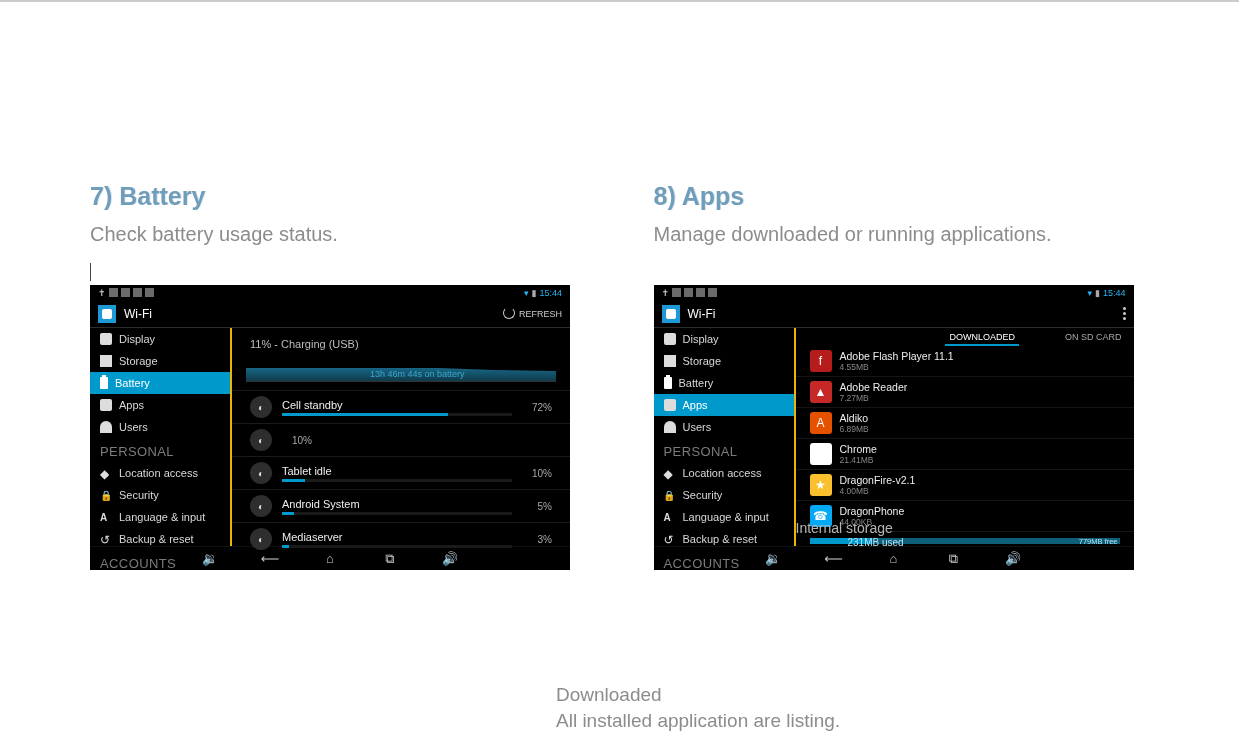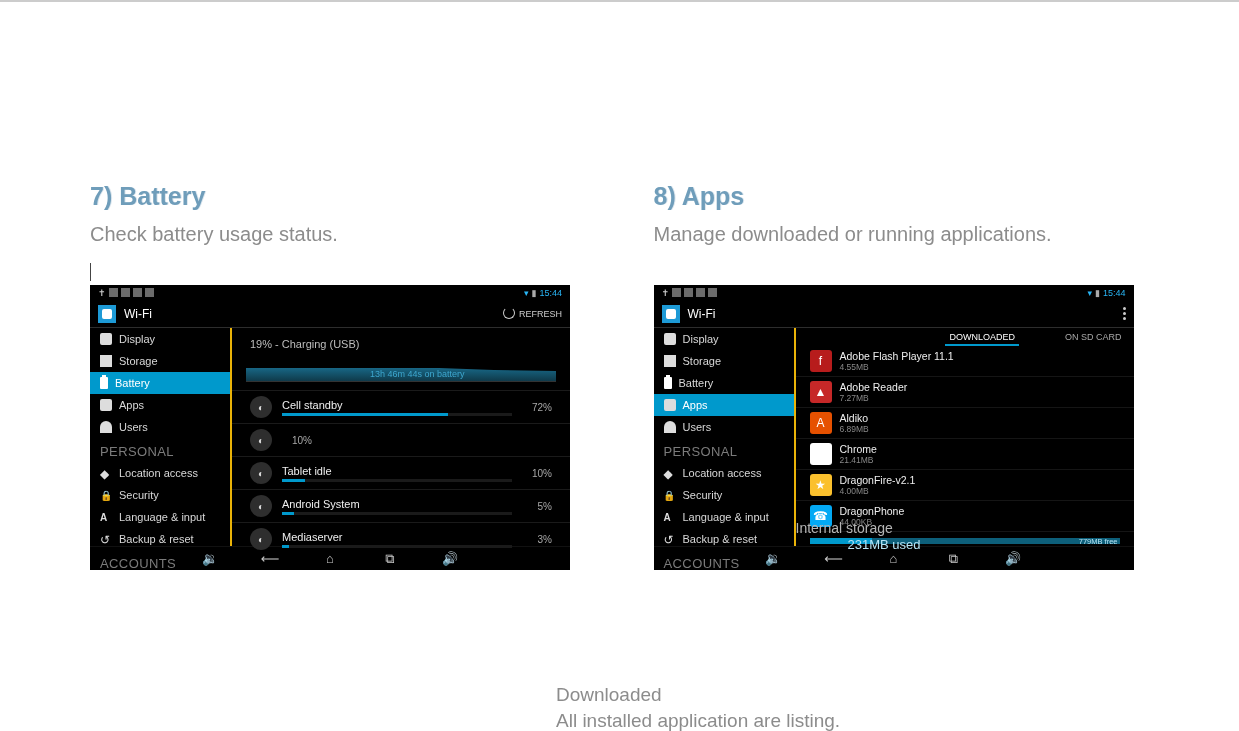--- a/index.html
+++ b/index.html
@@ -130,21 +130,21 @@
   }
   .app-ico { width:22px; height:22px; border-radius:3px; display:flex; align-items:center; justify-content:center; font-size:12px; }
   .app-body { flex:1; }
   .app-name { font-size:10.5px; color:#eee; }
   .app-size { font-size:8.5px; color:#888; }
   .storage-bar {
     margin: 2px 14px 0; height:6px; background:#0d5f7a;
     position:relative;
   }
   .storage-bar-used { position:absolute; left:0; top:0; bottom:0; width:20%; background:#0099cc; }
-  .storage-bar-label-l { position:absolute; left:2px; top:-1px; font-size:13px; color:#b6e4f5;padding-left:36px; }
+  .storage-bar-label-l { position:absolute; left:2px; top:-1px; font-size:10px; color:#b6e4f5;padding-left:36px; }
   .storage-bar-label-r { position:absolute; right:2px; top:-1px; font-size:7.5px; color:#b6e4f5; }
   .storage-caption { font-size:14px; color:#b5b5b5; margin-top: -12px; }
 
   
   .navbar {
     height:24px; display:flex; justify-content:center; align-items:center;
     gap:44px; border-top:1px solid #111; background:#000;
   }
   .nav-ico { width:16px; height:14px; display:flex; align-items:center; justify-content:center; color:#c8c8c8; font-size:13px; }
 
@@ -219,21 +219,21 @@
               <span class="side-ico lang"></span>
               <span>Language &amp; input</span>
             </div>
           <div class="side-item">
               <span class="side-ico backup"></span>
               <span>Backup &amp; reset</span>
             </div>
           <div class="side-section">ACCOUNTS</div>
         </div>
         <div class="content">
-          <div class="batt-top">19% - Charging (USB)</div>
+          <div class="batt-top">11% - Charging (USB)</div>
           <div class="batt-graph">
             <div class="batt-graph-fill"></div>
             <div class="batt-graph-label">13h 46m 44s on battery</div>
           </div>
           <div id="batt-rows">
               <div class="batt-row">
                 <div class="batt-row-ico">◐</div>
                 <div class="batt-row-body">
                   <div class="batt-row-name">Cell standby</div>
                   <div class="batt-row-bar">

